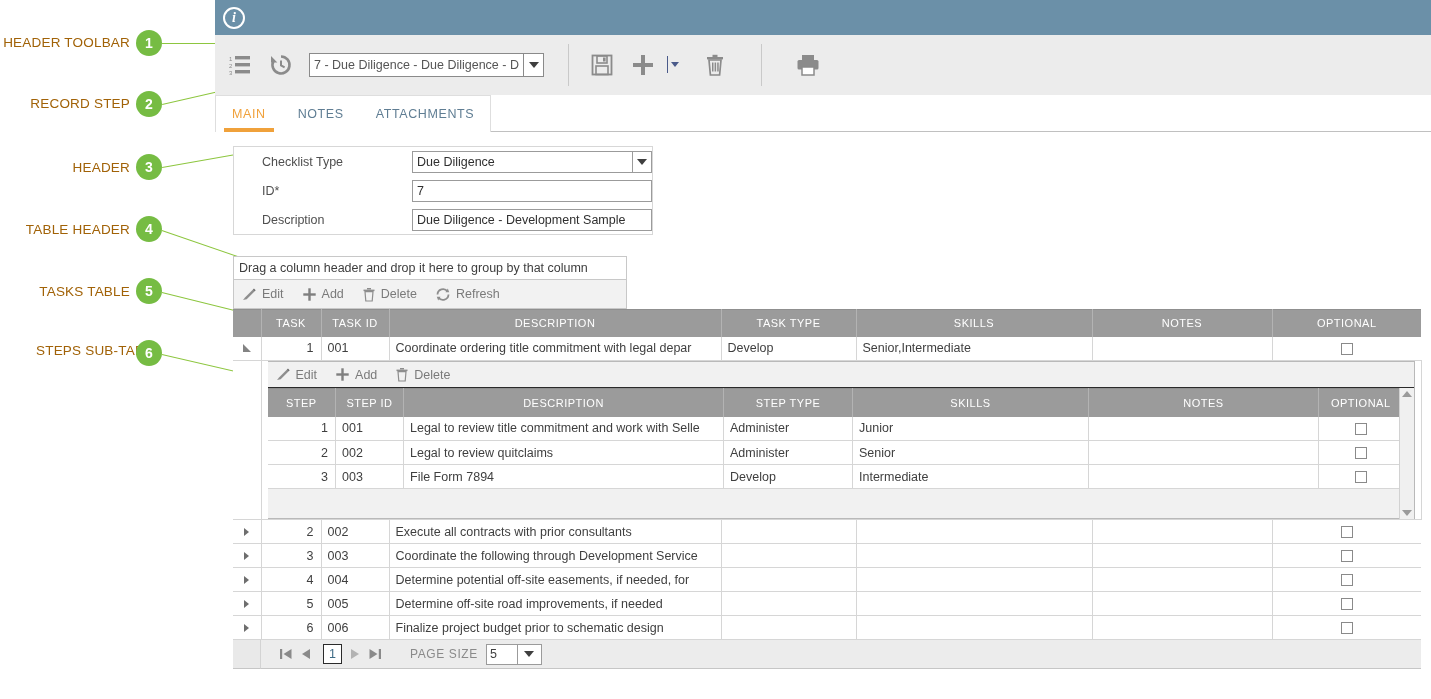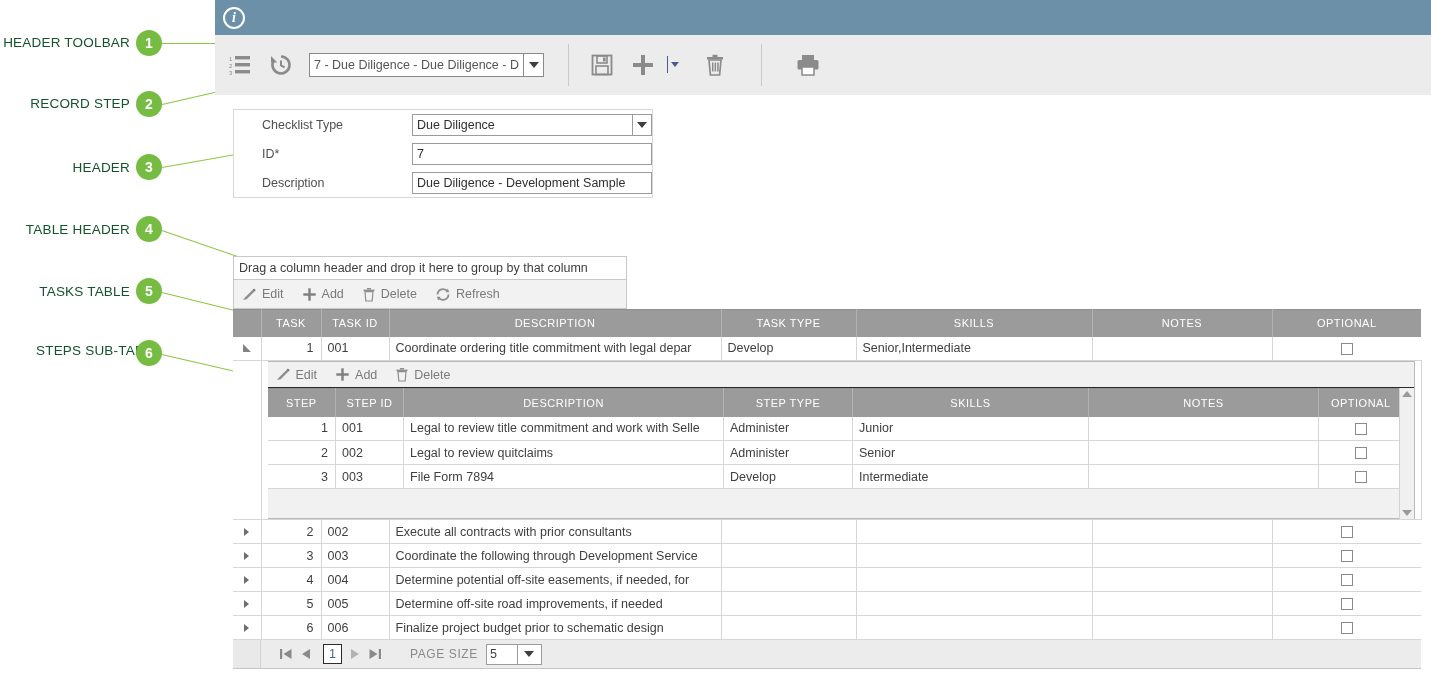--- a/index.html
+++ b/index.html
@@ -8,21 +8,21 @@
     width: 1431px; height: 699px;
     background: #ffffff;
     font-family: "Liberation Sans", sans-serif;
     overflow: hidden;
   }
   #root { position: relative; width: 1431px; height: 699px; }
 
   
   .anno-label {
     position: absolute;
-    color: #14532d;
+    color: #a16207;
     font-size: 13.5px;
     letter-spacing: .2px;
     white-space: nowrap;
     text-align: right;
     font-family: "Liberation Sans", sans-serif;
   }
   .anno-bubble {
     position: absolute;
     width: 26px; height: 26px;
     border-radius: 50%;
@@ -450,20 +450,33 @@
 
       <div class="tb-btn" style="width:48px;">
         <svg width="26" height="24" viewBox="0 0 26 24">
           <rect x="7" y="2" width="12" height="5" fill="#8b8b8b"></rect>
           <rect x="2.5" y="7" width="21" height="9.5" rx="1.5" fill="#8b8b8b"></rect>
           <rect x="7" y="14" width="12" height="8" fill="#ffffff" stroke="#8b8b8b" stroke-width="1.5"></rect>
         </svg>
       </div>
     </div>
 
+    <div class="tabs-wrap">
+      <div class="tabs-box">
+        <div class="tab active">
+            <span>MAIN</span>
+          </div>
+        <div class="tab">
+            <span>NOTES</span>
+          </div>
+        <div class="tab">
+            <span>ATTACHMENTS</span>
+          </div>
+      </div>
+    </div>
 
     <div class="form-area">
       <div class="form-box">
 
         <div class="form-row">
           <div class="form-label">Checklist Type</div>
           <div class="form-field with-caret">
             <span class="ff-text">Due Diligence</span>
             <span class="ff-arrow">
                 <span class="caret-down"></span>

